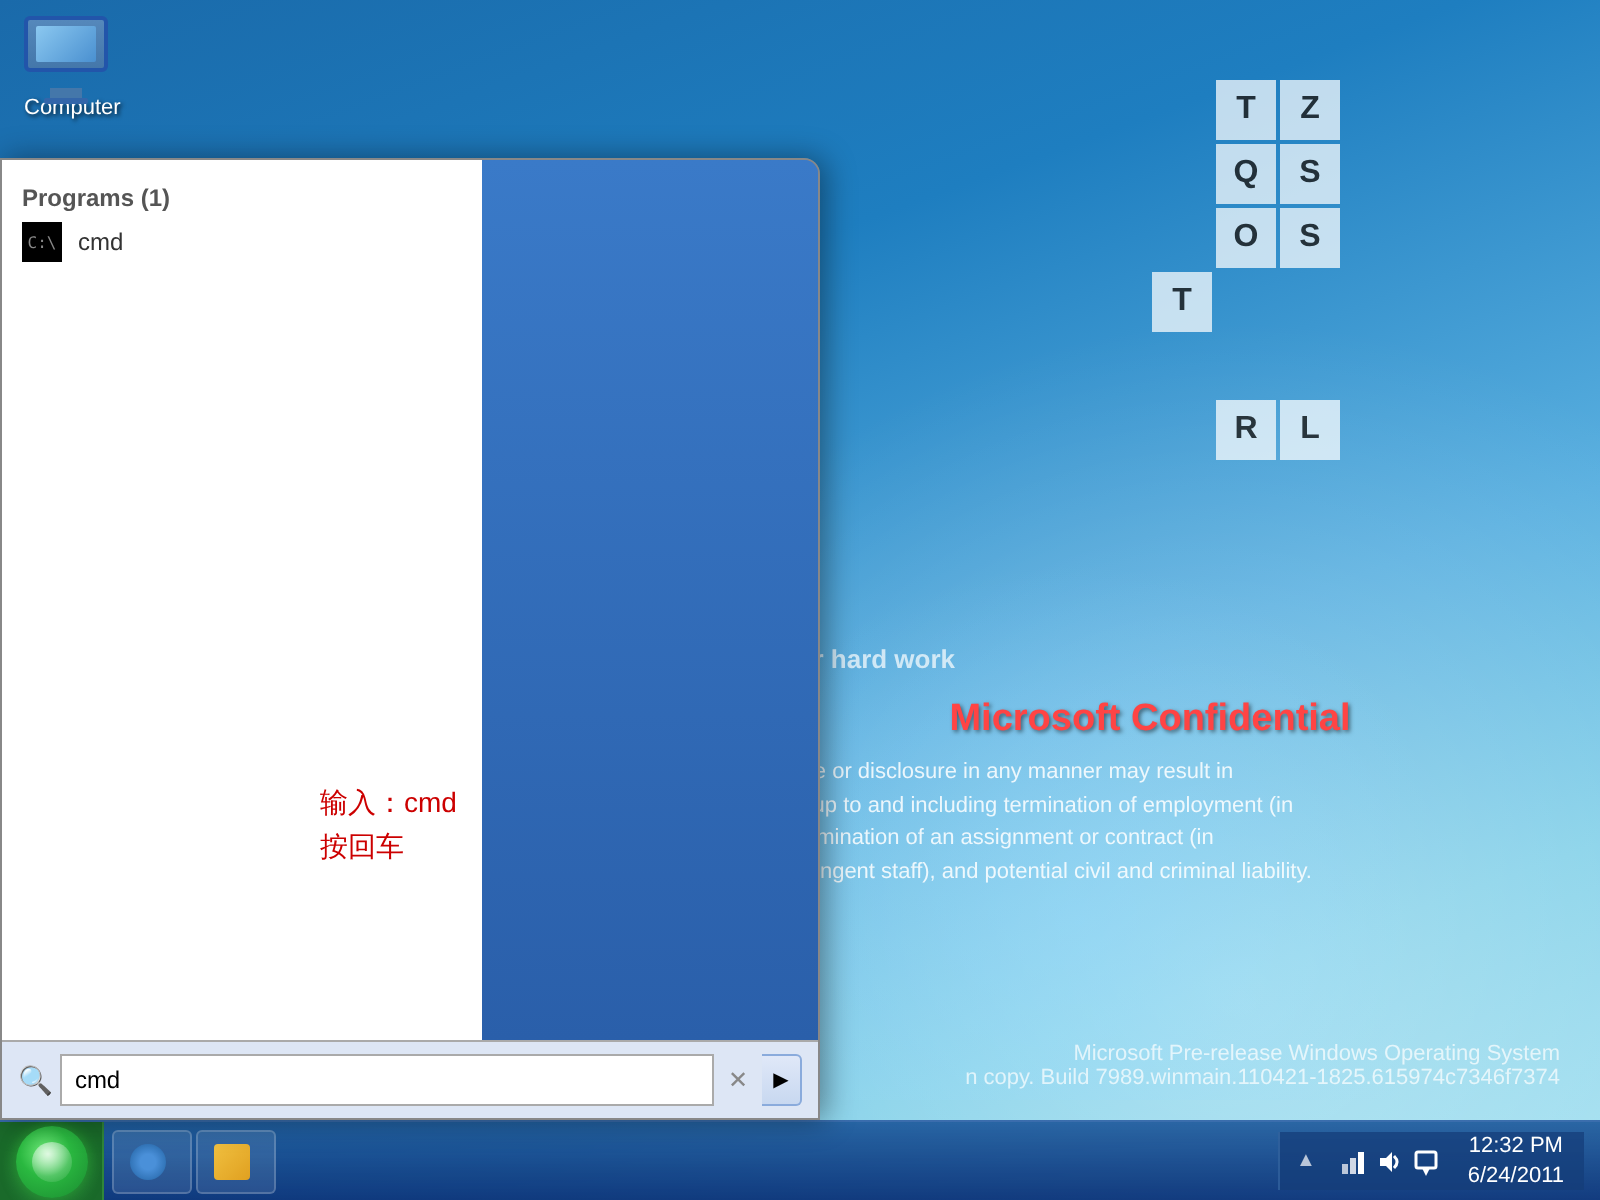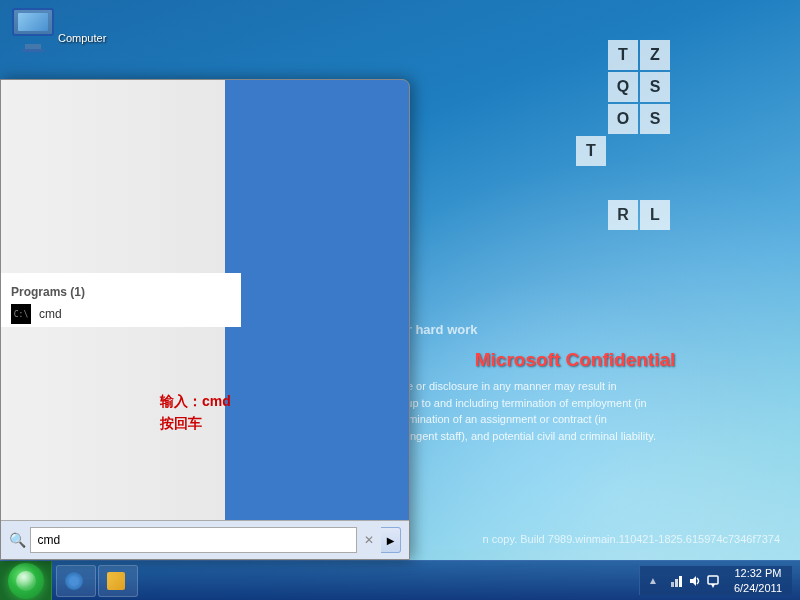--- a/index.html
+++ b/index.html
@@ -125,22 +125,22 @@
       line-height: 1.3;
       padding: 0 4px;
     }
 
     
     .desktop-icon {
       position: absolute;
       top: 8px; left: 12px;
       width: 70px;
       display: flex;
-      flex-direction: row;
-      align-items: flex-end;
+      flex-direction: column;
+      align-items: flex-start;
       cursor: pointer;
       gap: 4px;
     }
 
     .desktop-icon-img {
       width: 42px; height: 36px;
       position: relative;
     }
 
     .monitor-body {
@@ -250,21 +250,20 @@
       border-radius: 0 8px 0 0;
       border: 1px solid #888;
       box-shadow: 3px 0 15px rgba(0,0,0,0.4);
       z-index: 100;
       overflow: hidden;
     }
 
     .start-menu-body {
       display: flex;
       height: 440px;
-      align-items: center;
     }
 
     .start-menu-left {
       width: 240px;
       background: white;
       display: flex;
       flex-direction: column;
       padding: 8px 0 0 0;
     }
 
@@ -331,21 +330,21 @@
       transform: rotate(45deg);
     }
 
     
     .annotation {
       position: absolute;
       left: 160px;
       top: 390px;
       color: #cc0000;
       font-size: 14px;
-      font-weight: bold;
+      font-weight: normal;
       z-index: 200;
       line-height: 1.6;
     }
 
     
     .sm-search-bar {
       display: flex;
       align-items: center;
       padding: 6px 8px;
       background: #dde6f5;
@@ -498,20 +497,21 @@
     <div class="confidential-title">Microsoft Confidential</div>
     <div class="confidential-text">
       <span style="white-space:pre-line;">ed use or disclosure in any manner may result in
 ction up to and including termination of employment (in
 he termination of an assignment or contract (in
 r contingent staff), and potential civil and criminal liability.</span>
     </div>
   </div>
 
   <div class="ms-prerelease">
+    <div>Microsoft Pre-release Windows Operating System</div>
     <div>n copy. Build 7989.winmain.110421-1825.615974c7346f7374</div>
   </div>
 
   <div class="start-menu">
     <div class="start-menu-body">
 
       <div class="start-menu-left">
         <div class="sm-section-header">Programs (1)</div>
 
         <div class="sm-item">

